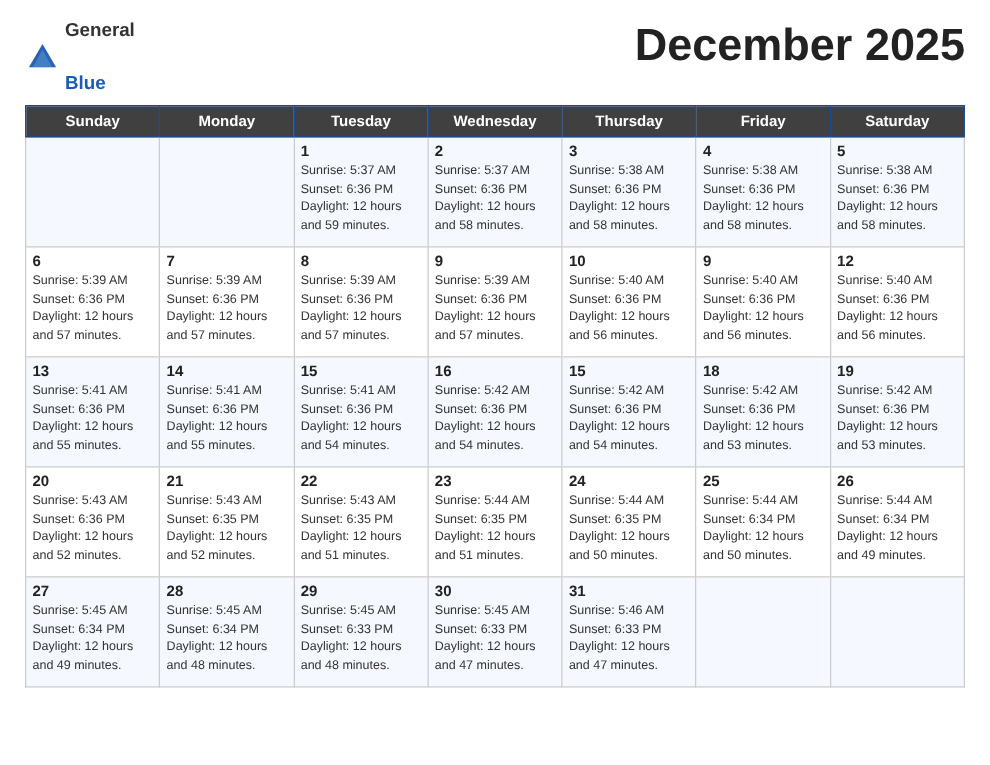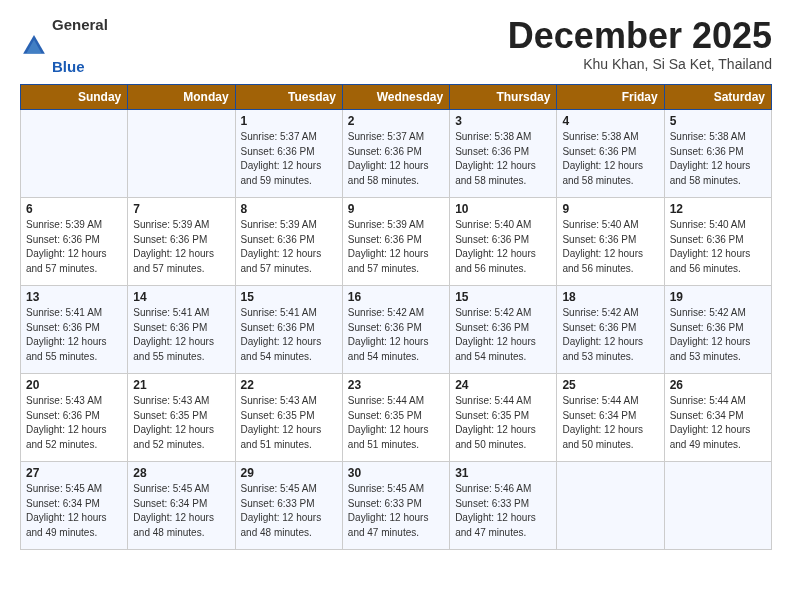--- a/index.html
+++ b/index.html
@@ -52,25 +52,25 @@
       font-size: 14px;
       color: #444;
     }
     .calendar {
       flex: 1;
       border-collapse: collapse;
       width: 100%;
       font-size: 10.5px;
     }
     .calendar thead th {
-      background: #a16207;
+      background: #404040;
       color: #fff;
       font-weight: bold;
       font-size: 12px;
-      text-align: right;
+      text-align: center;
       padding: 5px 6px;
       border: 1px solid #1a4a9a;
     }
     .calendar tbody td {
       border: 1px solid #ccc;
       vertical-align: top;
       padding: 4px 5px;
       width: calc(100% / 7);
       height: 88px;
     }
@@ -106,21 +106,20 @@
         <polygon points="18,4 32,28 4,28" fill="#2962b3"></polygon>
         <polygon points="18,10 28,28 8,28" fill="#5b9bd5" opacity="0.5"></polygon>
       </svg>
       <div class="logo-text">
         <div class="general">General</div>
         <div class="blue">Blue</div>
       </div>
     </div>
     <div class="title-block">
       <div class="month-title">December 2025</div>
-      <div class="location">Khu Khan, Si Sa Ket, Thailand</div>
     </div>
   </div>
 
   <table class="calendar">
     <thead>
       <tr>
       <th>Sunday</th>
           <th>Monday</th>
           <th>Tuesday</th>
           <th>Wednesday</th>

